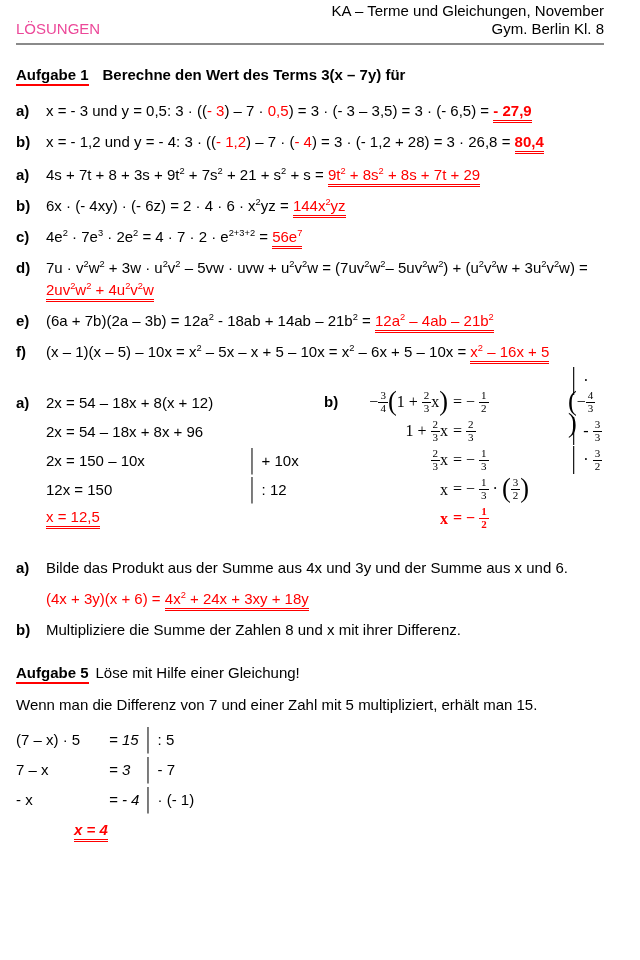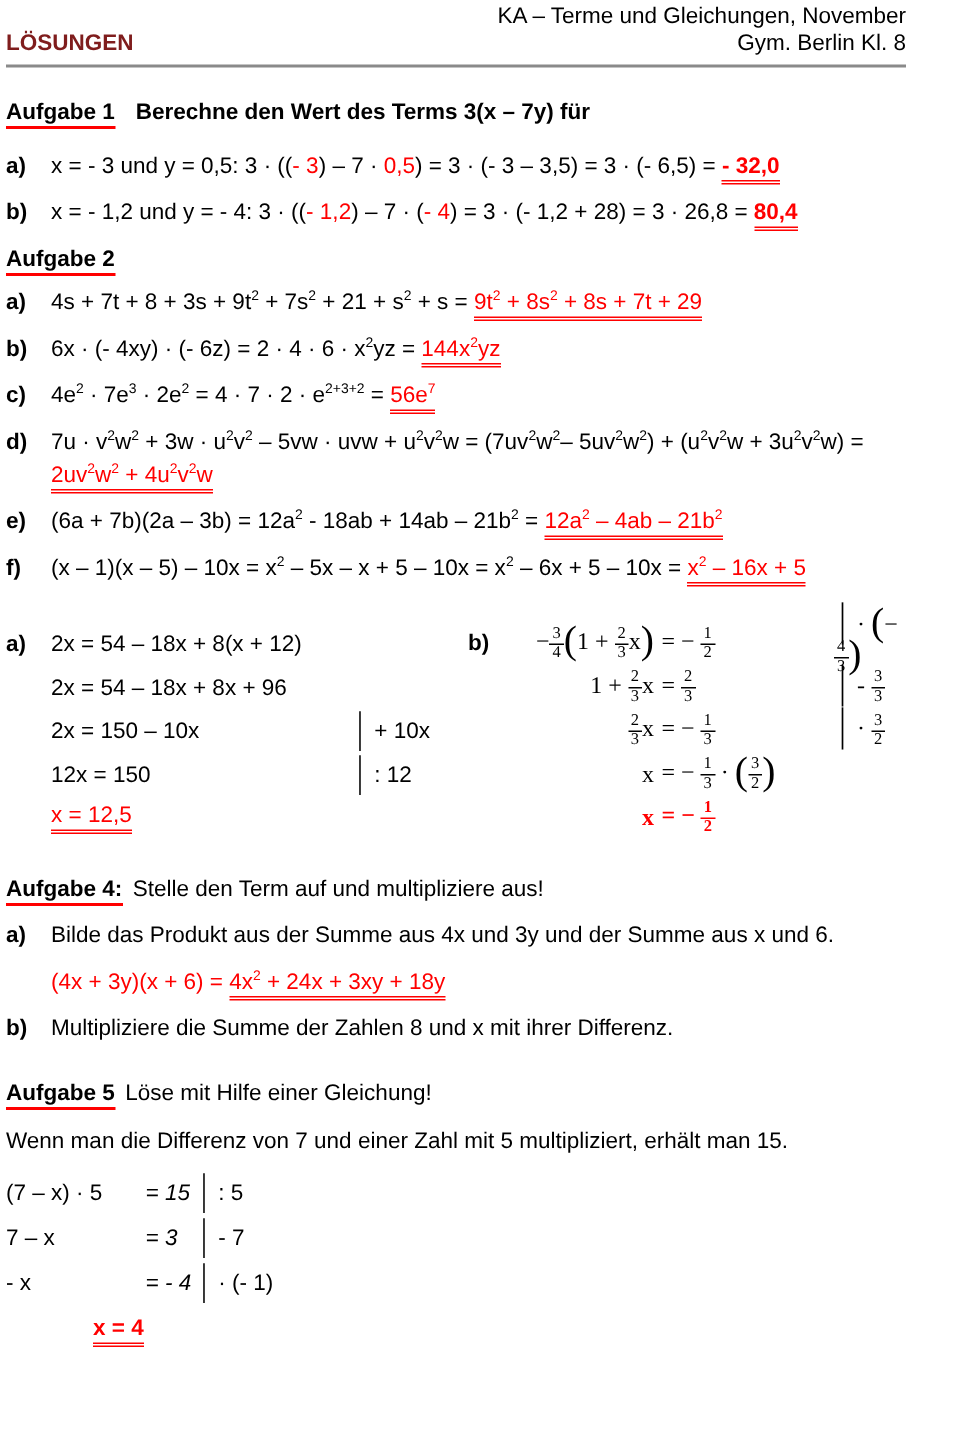--- a/index.html
+++ b/index.html
@@ -1,25 +1,25 @@
 <!DOCTYPE html>
 <html><head>
 <meta charset="utf-8">
 <style>
   html,body{margin:0;padding:0;background:#fff;}
   .page{
     width:608px;height:960px;overflow:hidden;background:#fff;
     font-family:"Liberation Sans",sans-serif;font-size:15px;color:#000;
-    box-sizing:border-box;padding:2px 4px 0 4px;position:relative;
+    box-sizing:border-box;padding:2px 4px 0 16px;position:relative;
   }
   
   .hdr{border-bottom:2px solid #8a8a8a;padding-bottom:5px;}
   .hdr-r1{text-align:right;line-height:18px;}
   .hdr-r2{display:flex;justify-content:space-between;line-height:18px;}
-  .sol{color:#7f1d1d;font-weight:700;}
+  .sol{color:#ec4899;font-weight:400;}
   
   .task-title{font-weight:700;border-bottom:2px solid #f00;padding-bottom:1px;text-align:center;}
   .h-rest{margin-left:7px;}
   .gap-lg{margin-left:14px;font-weight:bold;}
   .nogap{margin-left:0;}
   
   .item{display:flex;align-items:baseline;line-height:21px;}
   .lbl{font-weight:700;flex:0 0 30px;}
   .rich{flex:1;}
   .ind{padding-left:30px;}
@@ -46,21 +46,21 @@
   .brow .bdiv{position:absolute;left:246px;}
   
   .t4text{margin-top:12px;}
   .t4sol{margin-top:12px;}
   
   .t5rows{margin-top:14px;}
   .t5row{display:flex;position:relative;line-height:21px;margin-bottom:9px;}
   .t5lhs{flex:0 0 88px;text-align:left;}
   .t5rhs{margin-left:5px;font-style:italic;}
   .t5div{position:absolute;left:128px;}
-  .t5ans{margin-left:58px;margin-top:2px;line-height:21px;}
+  .t5ans{margin-left:58px;margin-top:2px;line-height:21px;font-style:italic;}
   
   .s1{margin-top:21px;}
   .s1 .item.first{margin-top:17px;}
   .s1 .item{margin-top:10px;}
   .s2{margin-top:12px;}
   .s2 .item{margin-top:10px;}
   .s2 .cont{margin-top:1px;line-height:21px;}
   .s3{margin-top:26px;}
   .s4{margin-top:24px;}
   .s5{margin-top:24px;}
@@ -78,32 +78,29 @@
       <span>Gym. Berlin Kl. 8</span>
     </div>
   </header>
 
   <section class="s1">
     <div>
       <span class="task-title">Aufgabe 1</span><span class="h-rest gap-lg">Berechne den Wert des Terms 3(x – 7y) für</span>
     </div>
     <div class="item first">
       <span class="lbl">a)</span>
-      <span class="rich"><span>x = - 3 und y = 0,5:  3 · ((</span><span class="red">- 3</span><span>) – 7 · </span><span class="red">0,5</span><span>) = 3 · (- 3 – 3,5) = 3 · (- 6,5) = </span><span class="ulwrap"><span class="red bb">- 32,0</span></span></span>
+      <span class="rich"><span>x = - 3 und y = 0,5:  3 · ((</span><span class="red">- 3</span><span>) – 7 · </span><span class="red">0,5</span><span>) = 3 · (- 3 – 3,5) = 3 · (- 6,5) = </span><span class="ulwrap"><span class="red bb">- 27,9</span></span></span>
     </div>
     <div class="item">
       <span class="lbl">b)</span>
       <span class="rich"><span>x = - 1,2 und  y = - 4:  3 · ((</span><span class="red">- 1,2</span><span>) – 7 · (</span><span class="red">- 4</span><span>) = 3 · (- 1,2 + 28) = 3 ·  26,8 = </span><span class="ulwrap"><span class="red bb">80,4</span></span></span>
     </div>
   </section>
 
   <section class="s2">
-    <div>
-      <span class="task-title">Aufgabe 2</span>
-    </div>
     <div class="item">
       <span class="lbl">a)</span>
       <span class="rich"><span>4s + 7t + 8 + 3s + 9t</span><sup>2</sup><span> + 7s</span><sup>2</sup><span> + 21 + s</span><sup>2</sup><span> + s = </span><span class="ulwrap"><span class="red">9t</span><sup class="red">2</sup><span class="red"> + 8s</span><sup class="red">2</sup><span class="red"> + 8s + 7t + 29</span></span></span>
     </div>
     <div class="item">
       <span class="lbl">b)</span>
       <span class="rich"><span>6x · (- 4xy) · (- 6z) = 2 · 4 · 6 · x</span><sup>2</sup><span>yz =  </span><span class="ulwrap"><span class="red">144x</span><sup class="red">2</sup><span class="red">yz</span></span></span>
     </div>
     <div class="item">
       <span class="lbl">c)</span>
@@ -169,23 +166,20 @@
         </div>
         <div class="brow">
           <span class="lhs"><span class="red bb">x</span></span>
           <span class="rhs"><span class="red bb">= − </span><span class="frac red bb"><span class="num">1</span><span class="den">2</span></span></span>
         </div>
       </div>
     </div>
   </section>
 
   <section class="s4">
-    <div>
-      <span class="task-title">Aufgabe 4:</span><span class="h-rest">Stelle den Term auf und multipliziere aus!</span>
-    </div>
     <div class="item t4text">
       <span class="lbl">a)</span>
       <span class="rich">Bilde das Produkt aus der Summe aus 4x und 3y und der Summe aus x und 6.</span>
     </div>
     <div class="t4sol ind"><span class="red">(4x + 3y)(x + 6) = </span><span class="ulwrap"><span class="red">4x</span><sup class="red">2</sup><span class="red"> + 24x + 3xy + 18y</span></span></div>
     <div class="item t4text">
       <span class="lbl">b)</span>
       <span class="rich">Multipliziere die Summe der Zahlen 8 und x mit ihrer Differenz.</span>
     </div>
   </section>

